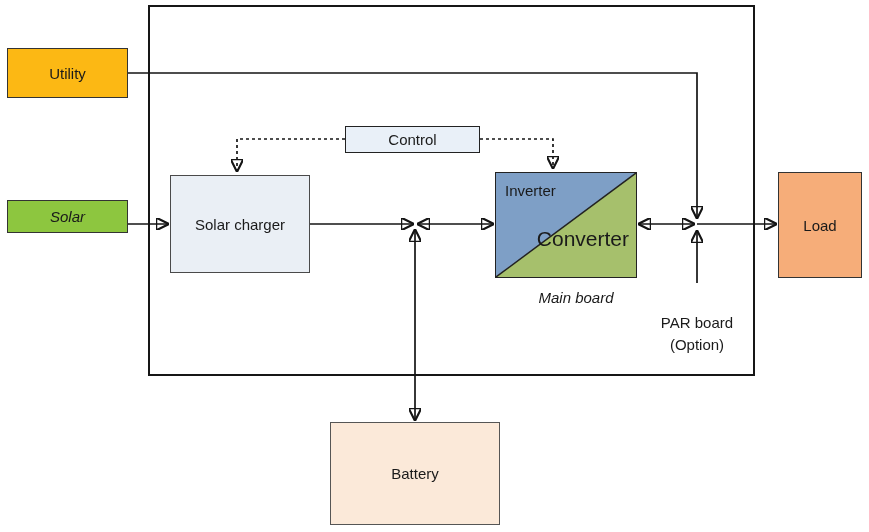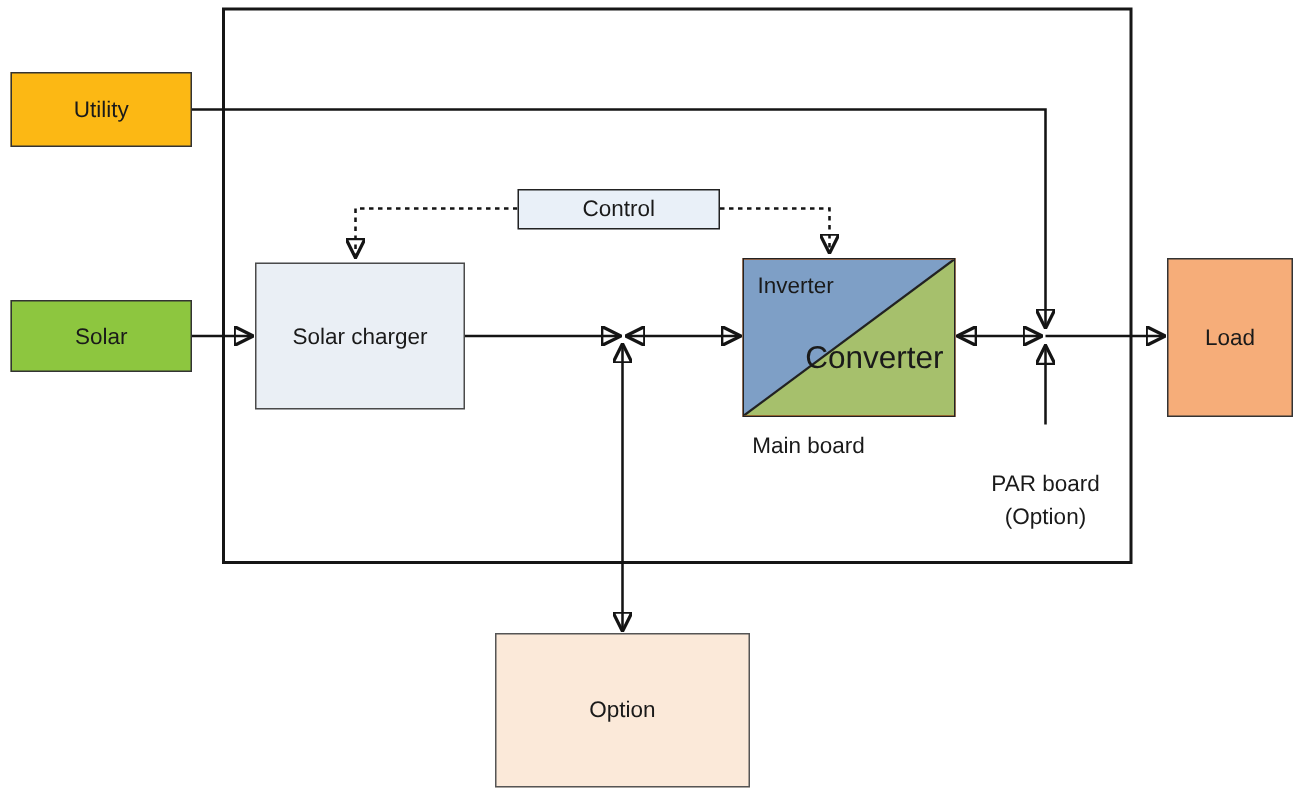--- a/index.html
+++ b/index.html
@@ -36,21 +36,21 @@
   .node {
     position: absolute;
     display: flex;
     align-items: center;
     justify-content: center;
     font-size: 15px;
     border: 1.7px solid #333333;
     text-align: center;
   }
   .utility  { left: 7px;   top: 48px;  width: 121px; height: 50px;  background: var(--c-utility, #FCB814); }
-  .solar    { left: 7px;   top: 200px; width: 121px; height: 48px;  background: var(--c-solar, #8DC63F); }
+  .solar    { left: 7px;   top: 200px; width: 121px; height: 33px;  background: var(--c-solar, #8DC63F); font-style: italic; }
   .charger  { left: 170px; top: 175px; width: 140px; height: 98px;  background: var(--c-charger, #EAEFF5); border-color: #4a4a4a; text-align: center; }
   .control  { left: 345px; top: 126px; width: 135px; height: 27px;  background: var(--c-control, #E9F0F8); border-width: 1.4px; border-color: #222; }
   .load     { left: 778px; top: 172px; width: 84px;  height: 106px; background: var(--c-load, #F6AD79); }
   .battery  { left: 330px; top: 422px; width: 170px; height: 103px; background: var(--c-battery, #FBE9D9); border-color: #555; }
   .parallel { left: 657px; top: 284px; width: 80px;  height: 26px;  background: var(--c-parallel, #F4F4F4); border: 1.6px dashed #222; }
   .mainboard {
     position: absolute;
     left: 495px; top: 172px;
     width: 142px; height: 106px;
     border: 1.7px solid #222;
@@ -60,21 +60,21 @@
   .tri-inverter  { fill: var(--c-inverter, #7E9FC6); }
   .tri-converter { fill: var(--c-converter, #A6C06C); }
   .diag { stroke: #222; stroke-width: 1.5; }
   .inv-label  { position: absolute; left: 9px;  top: 9px;    font-size: 15px; }
   .conv-label { position: absolute; right: 7px; bottom: 26px; font-size: 21px; }
   .caption {
     position: absolute;
     font-size: 15px;
     text-align: center;
   }
-  .cap-mainboard { left: 468px; top: 289px; width: 142px; }
+  .cap-mainboard { left: 505px; top: 289px; width: 142px; font-style: italic; }
   .cap-parboard  { left: 645px; top: 314px; width: 104px; }
   .cap-paroption { left: 645px; top: 336px; width: 104px; }
 </style>
 </head>
 <body>
 
 <div class="canvas">
 
   <div class="frame"></div>
 
@@ -120,21 +120,21 @@
     </svg>
     <span class="inv-label">Inverter</span>
     <span class="conv-label">Converter</span>
   </div>
 
   <div class="node load">
     <span>Load</span>
   </div>
 
   <div class="node battery">
-    <span>Option</span>
+    <span>Battery</span>
   </div>
 
 
   <div class="caption cap-mainboard">Main board</div>
   <div class="caption cap-parboard">PAR board</div>
   <div class="caption cap-paroption">(Option)</div>
 
 </div>
 
 </body></html>

